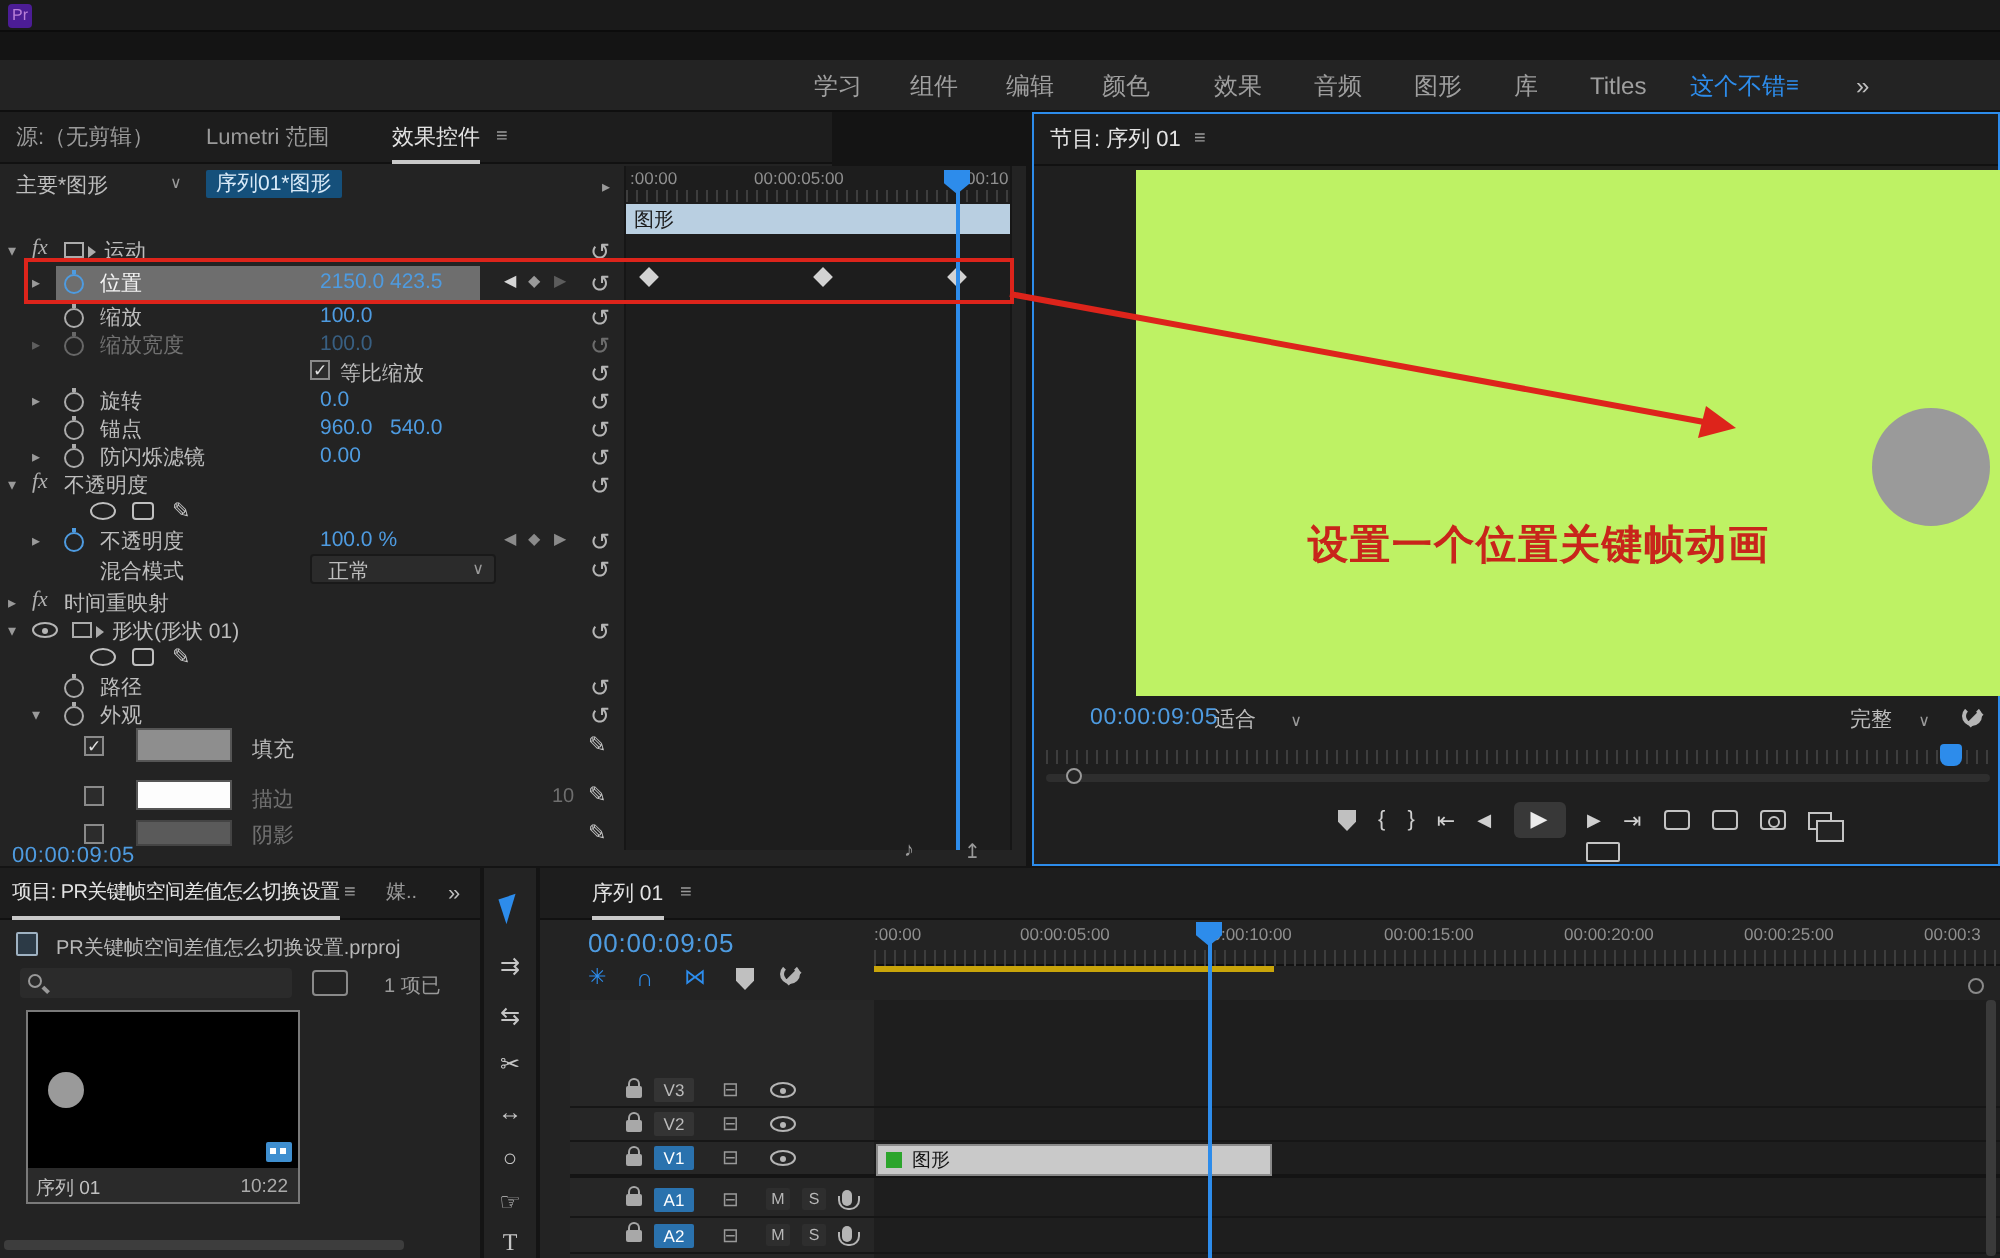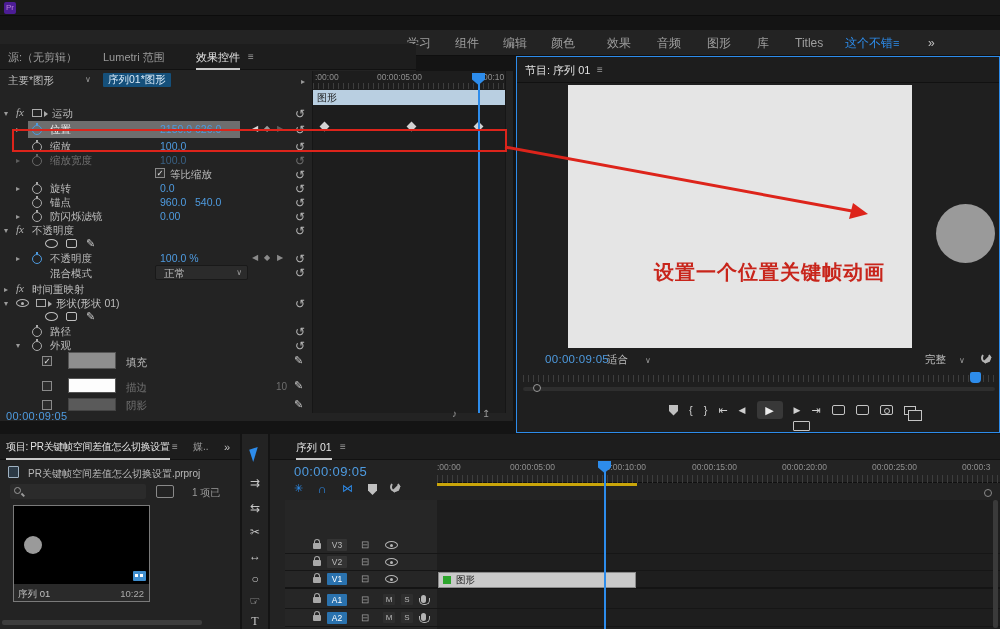--- a/index.html
+++ b/index.html
@@ -79,21 +79,21 @@
     <b class="ws" style="left:607px">效果</b>
     <b class="ws" style="left:657px">音频</b>
     <b class="ws" style="left:707px">图形</b>
     <b class="ws" style="left:757px">库</b>
     <b class="ws" style="left:795px">Titles</b>
     <b class="ws on" style="left:845px">这个不错</b>
     <i class="ws on" style="left:893px;font-size:11px">≡</i>
     <i class="ws" style="left:928px;color:#c0c0c0">»</i>
   </div>
 
-  <div class="panel" style="left:0;top:44px;width:416px;height:377px">
+  <div class="panel" style="left:0;top:56px;width:416px;height:377px">
     <div class="tabstrip">
       <b class="ptab" style="left:8px">源:（无剪辑）</b>
       <b class="ptab" style="left:103px">Lumetri 范围</b>
       <b class="ptab on" style="left:196px">效果控件</b>
       <i class="ptab menuglyph" style="left:248px">≡</i>
     </div>
 
     <div class="a" style="left:0;top:27px;width:310px;height:20px;background:#232323">
       <b class="a lbl" style="left:8px;top:3px">主要*图形</b>
       <i class="a menuglyph" style="left:85px;top:4px;font-size:8px">∨</i>
@@ -111,21 +111,21 @@
         <b class="a lbl" style="left:52px;top:1px">运动</b>
         <i class="rst">↺</i>
       </div>
 
       <div class="r" style="top:75px;height:21px">
         <div class="a" style="left:28px;top:2px;width:212px;height:17px;background:#6e6e6e"></div>
         <i class="a tw" style="left:16px;top:6px">▸</i>
         <i class="a swx on" style="left:32px;top:6px"></i>
         <b class="a lbl" style="left:50px;top:4px;color:#f4f4f4">位置</b>
         <b class="a val" style="left:160px;top:4px">2150.0</b>
-        <b class="a val" style="left:195px;top:4px">626.0</b>
+        <b class="a val" style="left:195px;top:4px">423.5</b>
         <i class="a" style="left:252px;top:5px;font-size:8px;color:#d6d6d6">◀</i>
         <i class="a" style="left:264px;top:5px;font-size:8px;color:#9a9a9a">◆</i>
         <i class="a" style="left:277px;top:5px;font-size:8px;color:#5c5c5c">▶</i>
         <i class="rst" style="top:4px">↺</i>
       </div>
 
       <div class="r" style="top:95px">
         <i class="a swx" style="left:32px;top:3px"></i>
         <b class="a lbl" style="left:50px;top:1px">缩放</b>
         <b class="a val" style="left:160px;top:1px">100.0</b>
@@ -286,21 +286,21 @@
     <i class="a" style="left:452px;top:364px;color:#9a9a9a;font-size:10px">♪</i>
     <i class="a" style="left:482px;top:364px;color:#9a9a9a;font-size:10px">↥</i>
   </div>
 
   <div class="panel" style="left:516px;top:56px;width:484px;height:377px;border:1px solid var(--accent);background:#1f1f1f">
     <div class="tabstrip">
       <b class="ptab on" style="left:8px;border-bottom:none">节目: 序列 01</b>
       <i class="ptab menuglyph" style="left:80px">≡</i>
     </div>
 
-    <div class="a" style="left:51px;top:28px;width:344px;height:263px;background:#e5e5e5">
+    <div class="a" style="left:51px;top:28px;width:432px;height:263px;background:#bef264">
       <span class="a" style="left:368px;top:119px;width:59px;height:59px;border-radius:50%;background:var(--circle-gray)"></span>
       <b class="a" style="left:86px;top:174px;color:var(--overlay-red);font-size:20px;font-weight:bold;letter-spacing:1px;white-space:nowrap">设置一个位置关键帧动画</b>
     </div>
 
     <b class="a tc" style="left:28px;top:296px;font-size:11.5px;letter-spacing:.3px">00:00:09:05</b>
     <span class="a" style="left:90px;top:296px">
       <b class="lbl">适合</b>
       <i class="menuglyph" style="font-size:8px;margin-left:14px">∨</i>
     </span>
     <span class="a" style="left:408px;top:296px">

